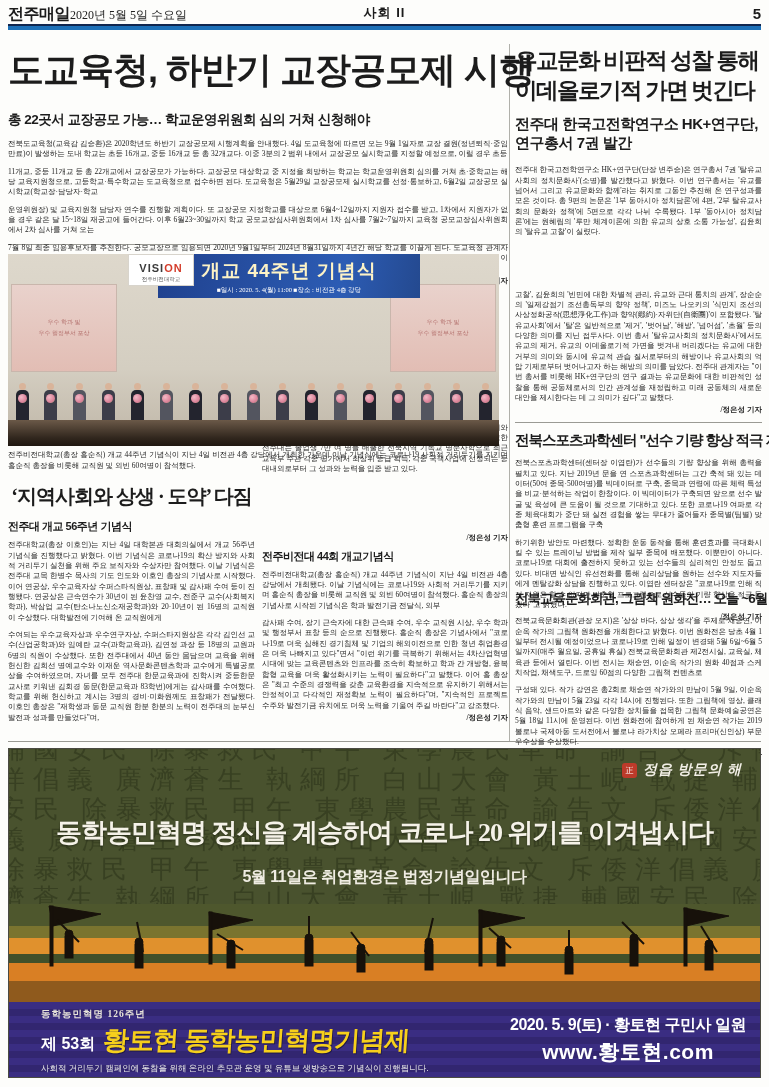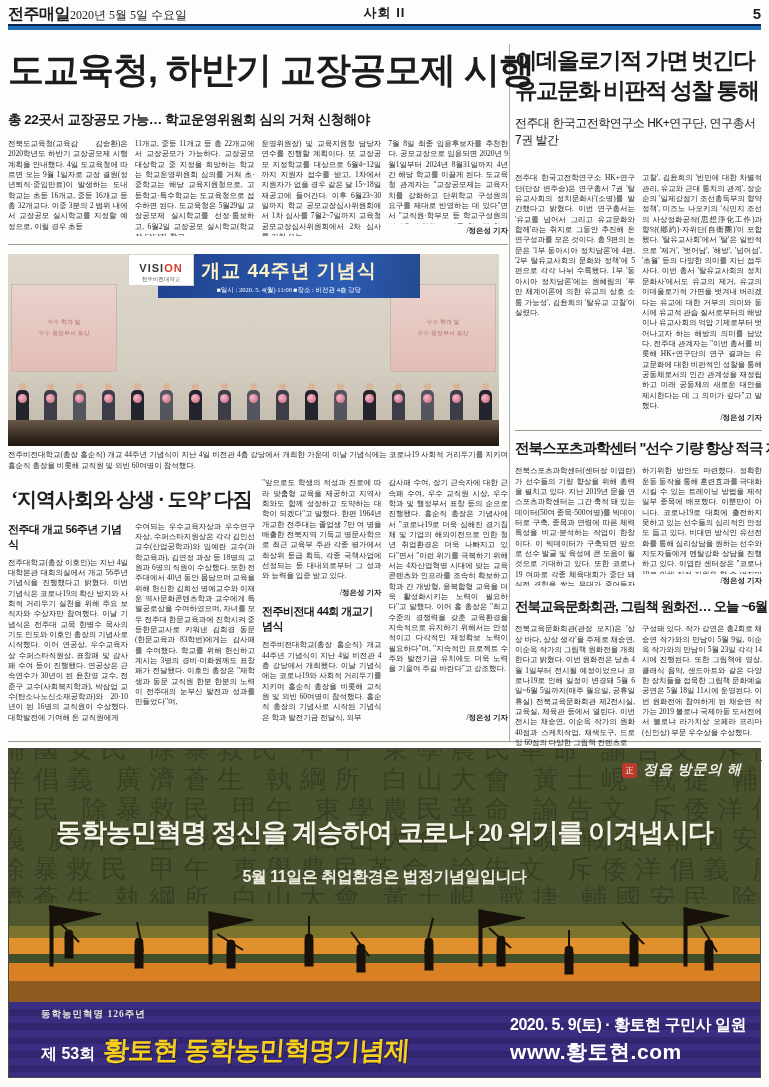--- a/index.html
+++ b/index.html
@@ -13,21 +13,21 @@
   .masthead { position:absolute; left:8px; right:8px; top:4px; height:20px; }
   .masthead-row { display:flex; align-items:baseline; height:18px; position:relative; }
   .paper-name { font-family:"Liberation Sans",sans-serif; font-weight:bold; font-size:16px; letter-spacing:-0.5px; }
   .issue-date { font-size:12px; margin-left:0; color:#222;text-align:right; }
   .section-title { position:absolute; left:0; right:0; text-align:center; font-family:"Liberation Sans",sans-serif; font-weight:bold; font-size:13px; letter-spacing:1px; }
   .page-number { margin-left:auto; font-family:"Liberation Sans",sans-serif; font-size:15px; font-weight:bold; }
   .masthead-rule { margin-top:2px; height:6px; background:#1d70b7; border-top:2px solid #10264e; }
   
   .bodytext { font-size:7.5px; line-height:1.38; text-align:justify; color:#222; overflow:hidden; }
   .byline { font-size:7.5px; text-align:right; font-weight:bold; color:#222; padding-top:2px; }
-  .colwrap { display:flex; gap:7px; }
+  .colwrap { display:flex; gap:7px;flex-direction:column; }
   .colwrap > div { flex:1 1 0; min-width:0; display:flex; flex-direction:column; }
   .coltext { flex:1 1 auto; overflow:hidden; }
   hr.rule { border:none; border-top:1px solid #9a9a94; }
   
   .main-left { position:absolute; left:8px; top:40px; width:500px; }
   .lead-headline { font-family:"Liberation Sans",sans-serif; font-weight:bold; font-size:36px; letter-spacing:-1px; margin:6px 0 0 0; white-space:nowrap; }
   .lead-subhead { font-family:"Liberation Sans",sans-serif; font-weight:bold; font-size:13.5px; margin:16px 0 10px 0; letter-spacing:-0.5px; }
   .lead-cols { height:97px; }
   .vrule { position:absolute; left:509px; top:44px; height:697px; border-left:1px solid #b0b0aa; }
   .bottom-rule { position:absolute; left:8px; right:8px; top:741px; border-top:1px solid #9a9a94; }
@@ -57,43 +57,43 @@
   .ceremony { display:flex; gap:7px; margin-top:7px; height:245px;align-items:flex-end; }
   .cer-left { width:247px; display:flex; flex-direction:column; }
   .cer-right { width:246px; }
   .ceremony-headline { font-family:"Liberation Serif",serif; font-weight:bold; font-size:20px; text-align:center; letter-spacing:-1px; margin:4px 0 9px 0; white-space:nowrap; }
   .sub-bold { font-family:"Liberation Sans",sans-serif; font-weight:bold; font-size:11px; letter-spacing:-0.5px; margin-bottom:6px; }
   .cer-cols { flex:1 1 auto; }
   .cer-right .colwrap { height:100%; }
   
   .right-col { position:absolute; left:515px; top:40px; width:247px; }
   .confucian-headline { font-family:"Liberation Serif",serif; font-weight:bold; font-size:22.5px; line-height:1.32; letter-spacing:-1.5px; margin-top:6px; white-space:nowrap; }
-  .confucian-subhead { font-family:"Liberation Sans",sans-serif; font-weight:normal; font-size:12px; margin:10px 0 24px 0; letter-spacing:-0.5px; }
+  .confucian-subhead { font-family:"Liberation Sans",sans-serif; font-weight:bold; font-size:15px; margin:10px 0 12px 0; letter-spacing:-0.5px; }
   .confucian-cols { height:250px; }
   .mid-headline { font-family:"Liberation Sans",sans-serif; font-weight:bold; font-size:14.5px; letter-spacing:-1px; margin:8px 0 8px 0; white-space:nowrap; }
   .sports-cols { height:120px; }
   .culture-cols { height:142px; }
   
   .ad { position:absolute; left:8px; top:748px; width:753px; height:330px; border:1px solid #4a4a42; overflow:hidden; background:#49522e; }
   .ad-green { position:relative; height:155px; background:#49522e; overflow:hidden; }
   .ad-calligraphy { position:absolute; left:-10px; top:-14px; width:820px; height:190px; font-family:"Liberation Serif",serif; font-size:26px; line-height:1.15; color:rgba(15,22,8,0.30); overflow:hidden; word-break:break-all; letter-spacing:8px; }
   .campaign-logo { position:absolute; right:18px; top:12px; display:flex; align-items:center; gap:6px; }
   .seal-icon { width:15px; height:15px; background:#bd3a2a; border-radius:3px; color:#fff; font-size:8px; text-align:center; line-height:15px; }
   .logo-script { font-family:"Liberation Serif",serif; font-style:italic; font-weight:bold; font-size:14px; color:#f2efe6; letter-spacing:1px; }
   .main-slogan { position:absolute; left:0; right:0; top:66px; text-align:center; font-family:"Liberation Serif",serif; font-weight:bold; font-size:26px; color:#f5f2e8; letter-spacing:-1px; text-shadow:0 1px 2px rgba(0,0,0,0.4); white-space:nowrap; }
   .sub-slogan { position:absolute; left:0; right:0; top:118px; text-align:center; font-family:"Liberation Sans",sans-serif; font-weight:bold; font-size:16px; color:#efece2; letter-spacing:-0.5px; }
   .ad-scene { display:block; width:753px; height:98px; }
   .festival-strip { position:relative; height:75px; background:repeating-linear-gradient(180deg,#3a2d82 0px,#3a2d82 7px,#322670 7px,#322670 14px); padding:6px 14px 4px 32px; display:flex; justify-content:space-between; }
   .fest-left { display:flex; flex-direction:column; }
   .fest-anniv { font-family:"Liberation Serif",serif; font-weight:bold; font-size:9.5px; color:#e8e4da; letter-spacing:1px; }
-  .fest-title-row { display:flex; align-items:baseline; gap:8px; margin-top:12px; }
+  .fest-title-row { display:flex; align-items:baseline; gap:8px; margin-top:2px; }
   .fest-edition { font-family:"Liberation Sans",sans-serif; font-weight:bold; font-size:16px; color:#fff; }
   .fest-title { font-family:"Liberation Sans",sans-serif; font-weight:900; font-size:26px; color:#f6cf1c; letter-spacing:-1px; transform:skewX(-4deg); text-shadow:1px 1px 0 #1e1748; white-space:nowrap; }
   .fest-note { font-family:"Liberation Sans",sans-serif; font-size:8.5px; color:#eee; margin-top:5px; }
-  .fest-right { text-align:left; display:flex; flex-direction:column; justify-content:center; gap:2px; }
+  .fest-right { text-align:center; display:flex; flex-direction:column; justify-content:center; gap:2px; }
   .fest-date { font-family:"Liberation Sans",sans-serif; font-weight:bold; font-size:16px; color:#fff; letter-spacing:-0.5px; white-space:nowrap; }
   .fest-url { font-family:"Liberation Sans",sans-serif; font-weight:900; font-size:21px; color:#fff; letter-spacing:0.5px; }
   .pre { white-space:pre-line; }
 </style>
 </head>
 <body>
 
 <div class="page">
 
   <div class="masthead">
@@ -281,22 +281,22 @@
             <div class="bodytext coltext">감사패 수여, 장기 근속자에 대한 근속패 수여, 우수 교직원 시상, 우수 학과 및 행정부서 표창 등의 순으로 진행됐다. 홍순직 총장은 기념사에서 "코로나19로 더욱 심해진 경기침체 및 기업의 해외이전으로 인한 청년 취업환경은 더욱 나빠지고 있다"면서 "이런 위기를 극복하기 위해서는 4차산업혁명 시대에 맞는 교육콘텐츠와 인프라를 조속히 확보하고 학과 간 개방형, 융복합형 교육을 더욱 활성화시키는 노력이 필요하다"고 말했다. 이어 홍 총장은 "최고 수준의 경쟁력을 갖춘 교육환경을 지속적으로 유지하기 위해서는 안정적이고 다각적인 재정확보 노력이 필요하다"며, "지속적인 프로젝트 수주와 발전기금 유치에도 더욱 노력을 기울여 주길 바란다"고 강조했다.</div>
             <div class="byline">/정은성 기자</div>
           </div>
         </div>
       </div>
     </div>
   </div>
 
   <div class="right-col">
     <div class="confucian-headline">
+      <div>유교문화 비판적 성찰 통해</div>
       <div>이데올로기적 가면 벗긴다</div>
-      <div>유교문화 비판적 성찰 통해</div>
     </div>
     <div class="confucian-subhead">전주대 한국고전학연구소 HK+연구단, 연구총서 7권 발간</div>
     <div class="colwrap confucian-cols">
       <div>
           <div class="bodytext coltext">전주대 한국고전학연구소 HK+연구단(단장 변주승)은 연구총서 7권 '탈유교사회의 정치문화사'(소명)를 발간했다고 밝혔다. 이번 연구총서는 '유교를 넘어서 그리고 유교문화와 함께'라는 취지로 그동안 추진해 온 연구성과를 모은 것이다. 총 9편의 논문은 '1부 동아시아 정치담론'에 4편, '2부 탈유교사회의 문화와 정책'에 5편으로 각각 나뉘 수록됐다. 1부 '동아시아 정치담론'에는 원혜림의 '루만 체계이론에 의한 유교의 상호 소통 가능성', 김윤희의 '탈유교 고찰'이 실렸다.</div>
         </div>
       <div>
         <div class="bodytext coltext">고찰', 김윤희의 '빈민에 대한 차별적 관리, 유교와 근대 통치의 관계', 장순순의 '일제강점기 조선총독부의 향약 정책', 미즈노 나오키의 '식민지 조선의 사상정화공작(思想淨化工作)과 향약(鄕約)·자위단(自衛團)'이 포함됐다. '탈유교사회'에서 '탈'은 일반적으로 '제거', '벗어남', '해방', '넘어섬', '초월' 등의 다양한 의미를 지닌 접두사다. 이번 총서 '탈유교사회의 정치문화사'에서도 유교의 제거, 유교의 이데올로기적 가면을 벗겨내 버리겠다는 유교에 대한 거부의 의미와 동시에 유교적 관습 질서로부터의 해방이나 유교사회의 억압 기제로부터 벗어나고자 하는 해방의 의미를 담았다. 전주대 관계자는 "이번 총서를 비롯해 HK+연구단의 연구 결과는 유교문화에 대한 비판적인 성찰을 통해 공동체로서의 인간 관계성을 재정립하고 미래 공동체의 새로운 대안을 제시한다는 데 그 의미가 깊다"고 말했다.</div>
         <div class="byline">/정은성 기자</div>
       </div>
@@ -404,20 +404,21 @@
       </g>
     </svg>
 
     <div class="festival-strip">
       <div class="fest-left">
         <div class="fest-anniv">동학농민혁명 126주년</div>
         <div class="fest-title-row">
           <span class="fest-edition">제 53회</span>
           <span class="fest-title">황토현 동학농민혁명기념제</span>
         </div>
+        <div class="fest-note">사회적 거리두기 캠페인에 동참을 위해 온라인 추모관 운영 및 유튜브 생방송으로 기념식이 진행됩니다.</div>
       </div>
       <div class="fest-right">
         <div class="fest-date">2020. 5. 9(토) · 황토현 구민사 일원</div>
         <div class="fest-url">www.황토현.com</div>
       </div>
     </div>
   </div>
 
 </div>
 

